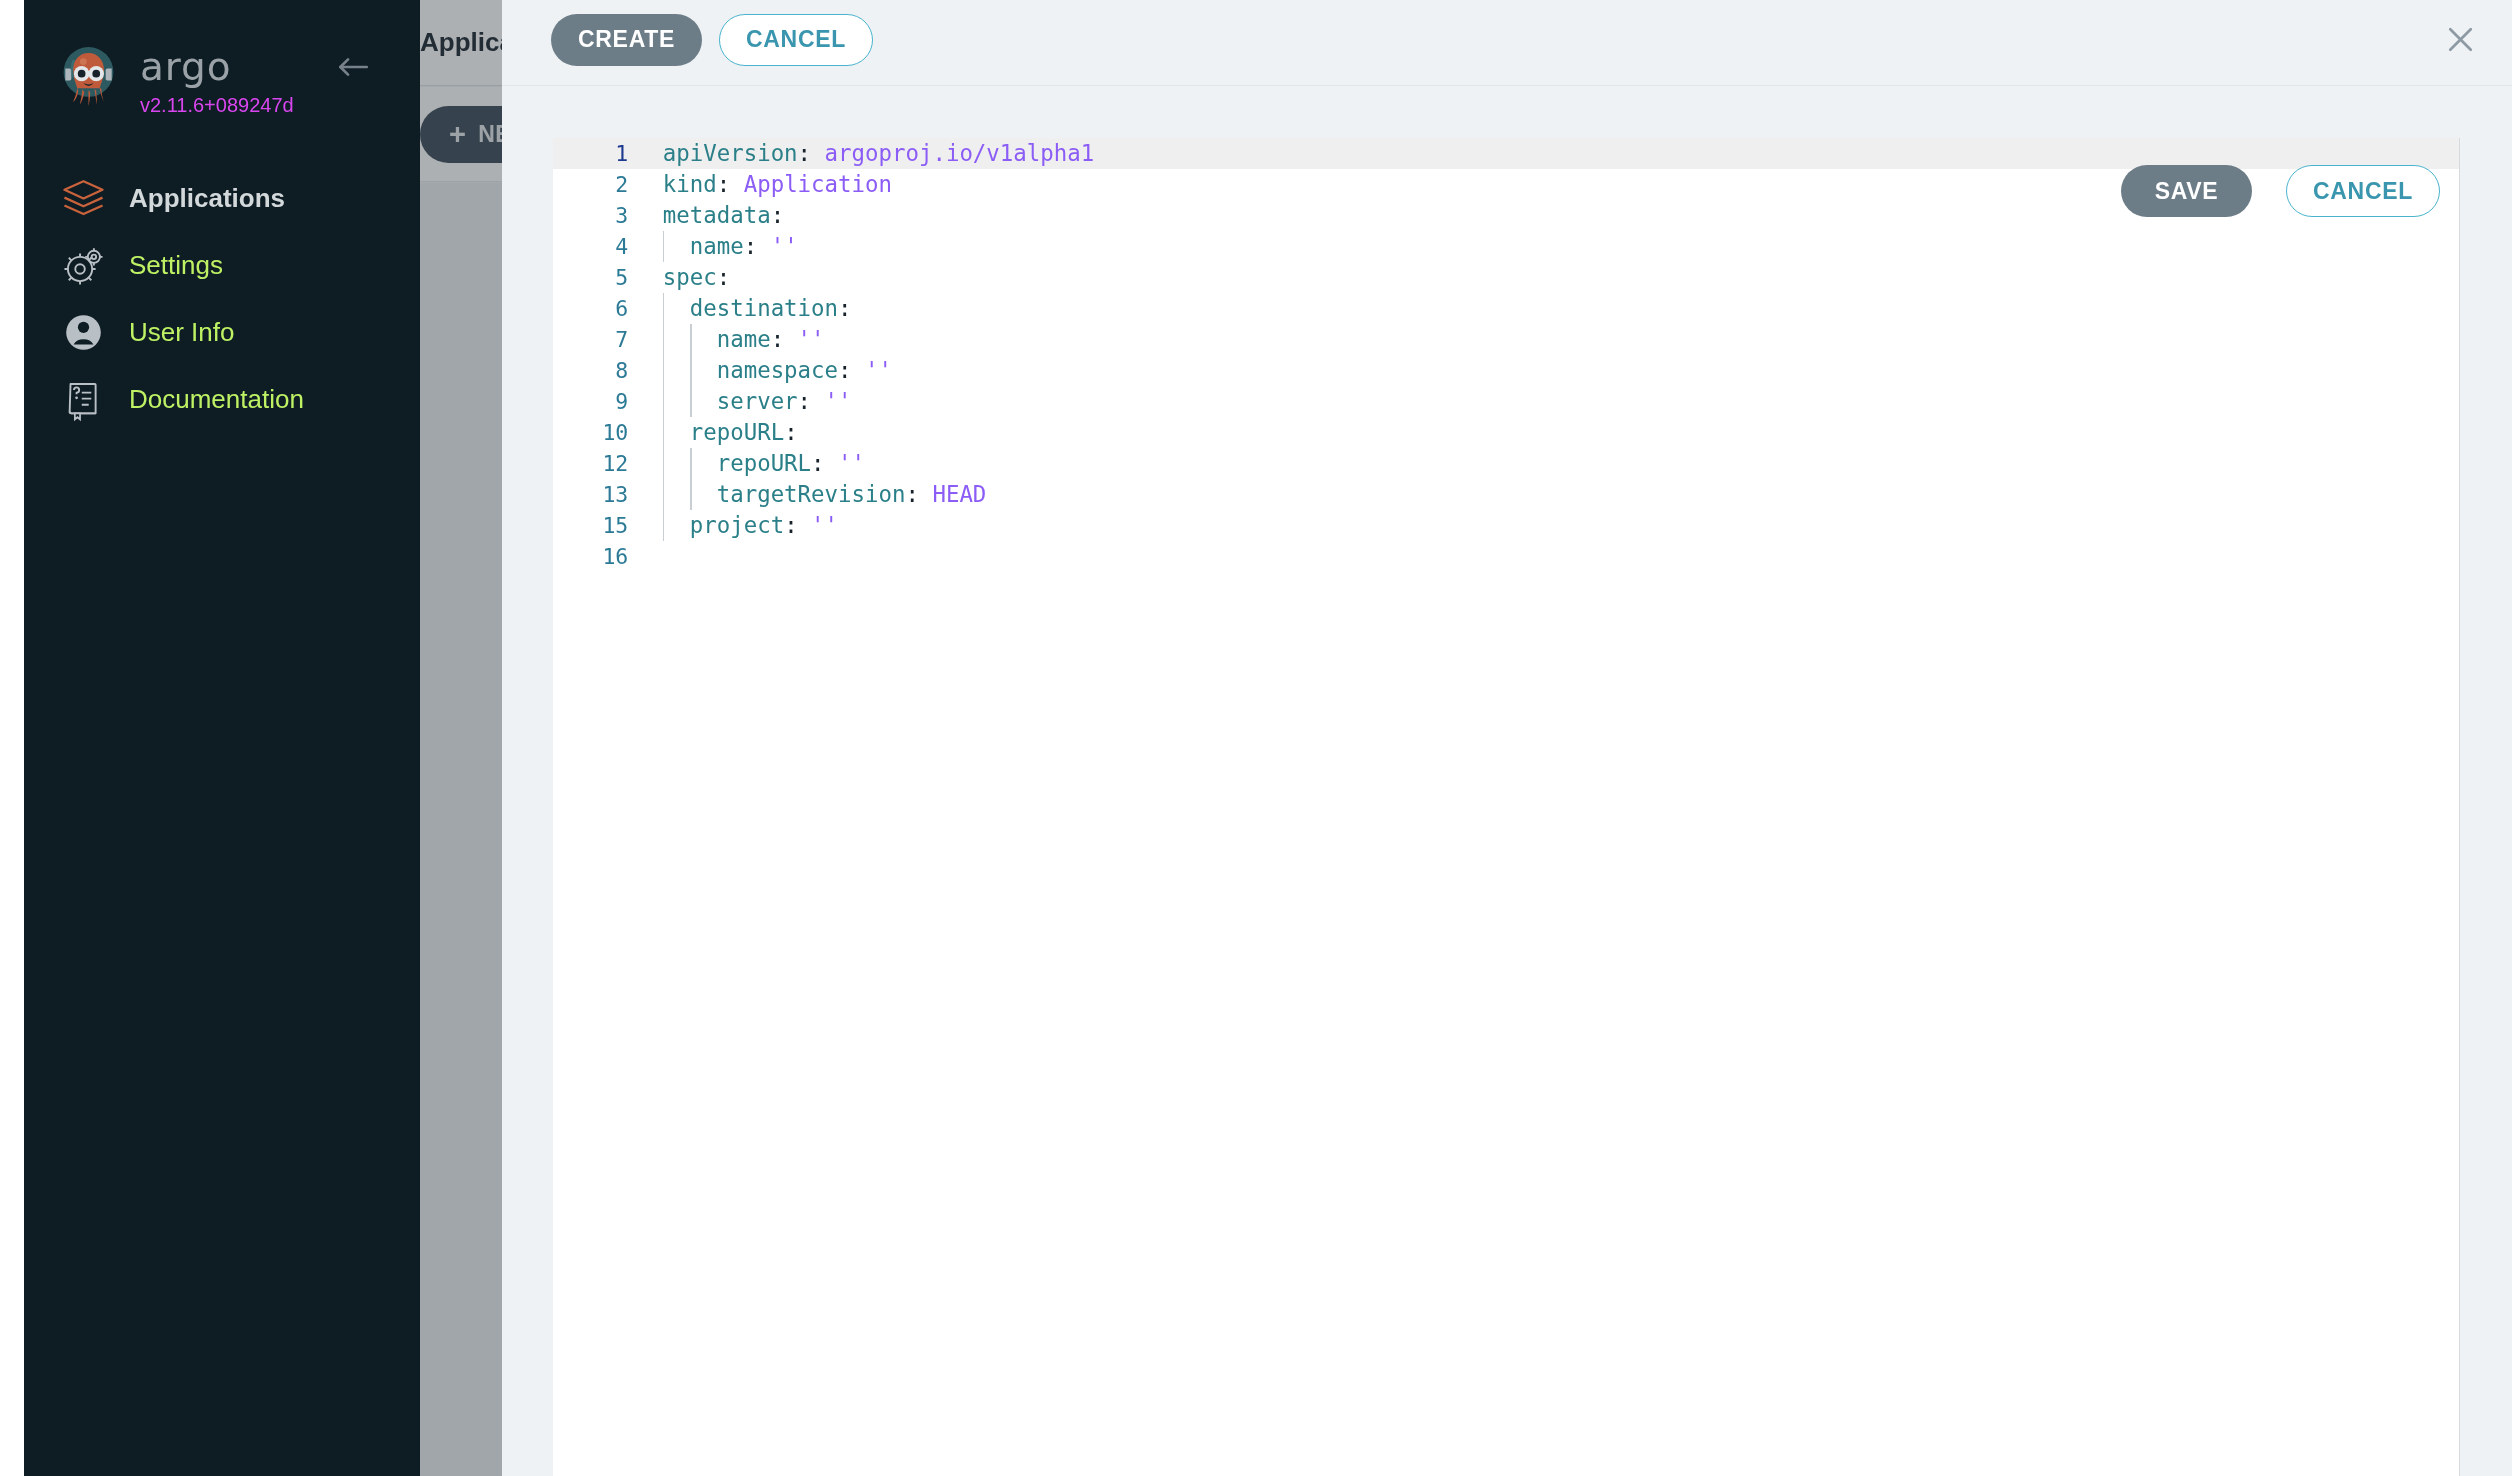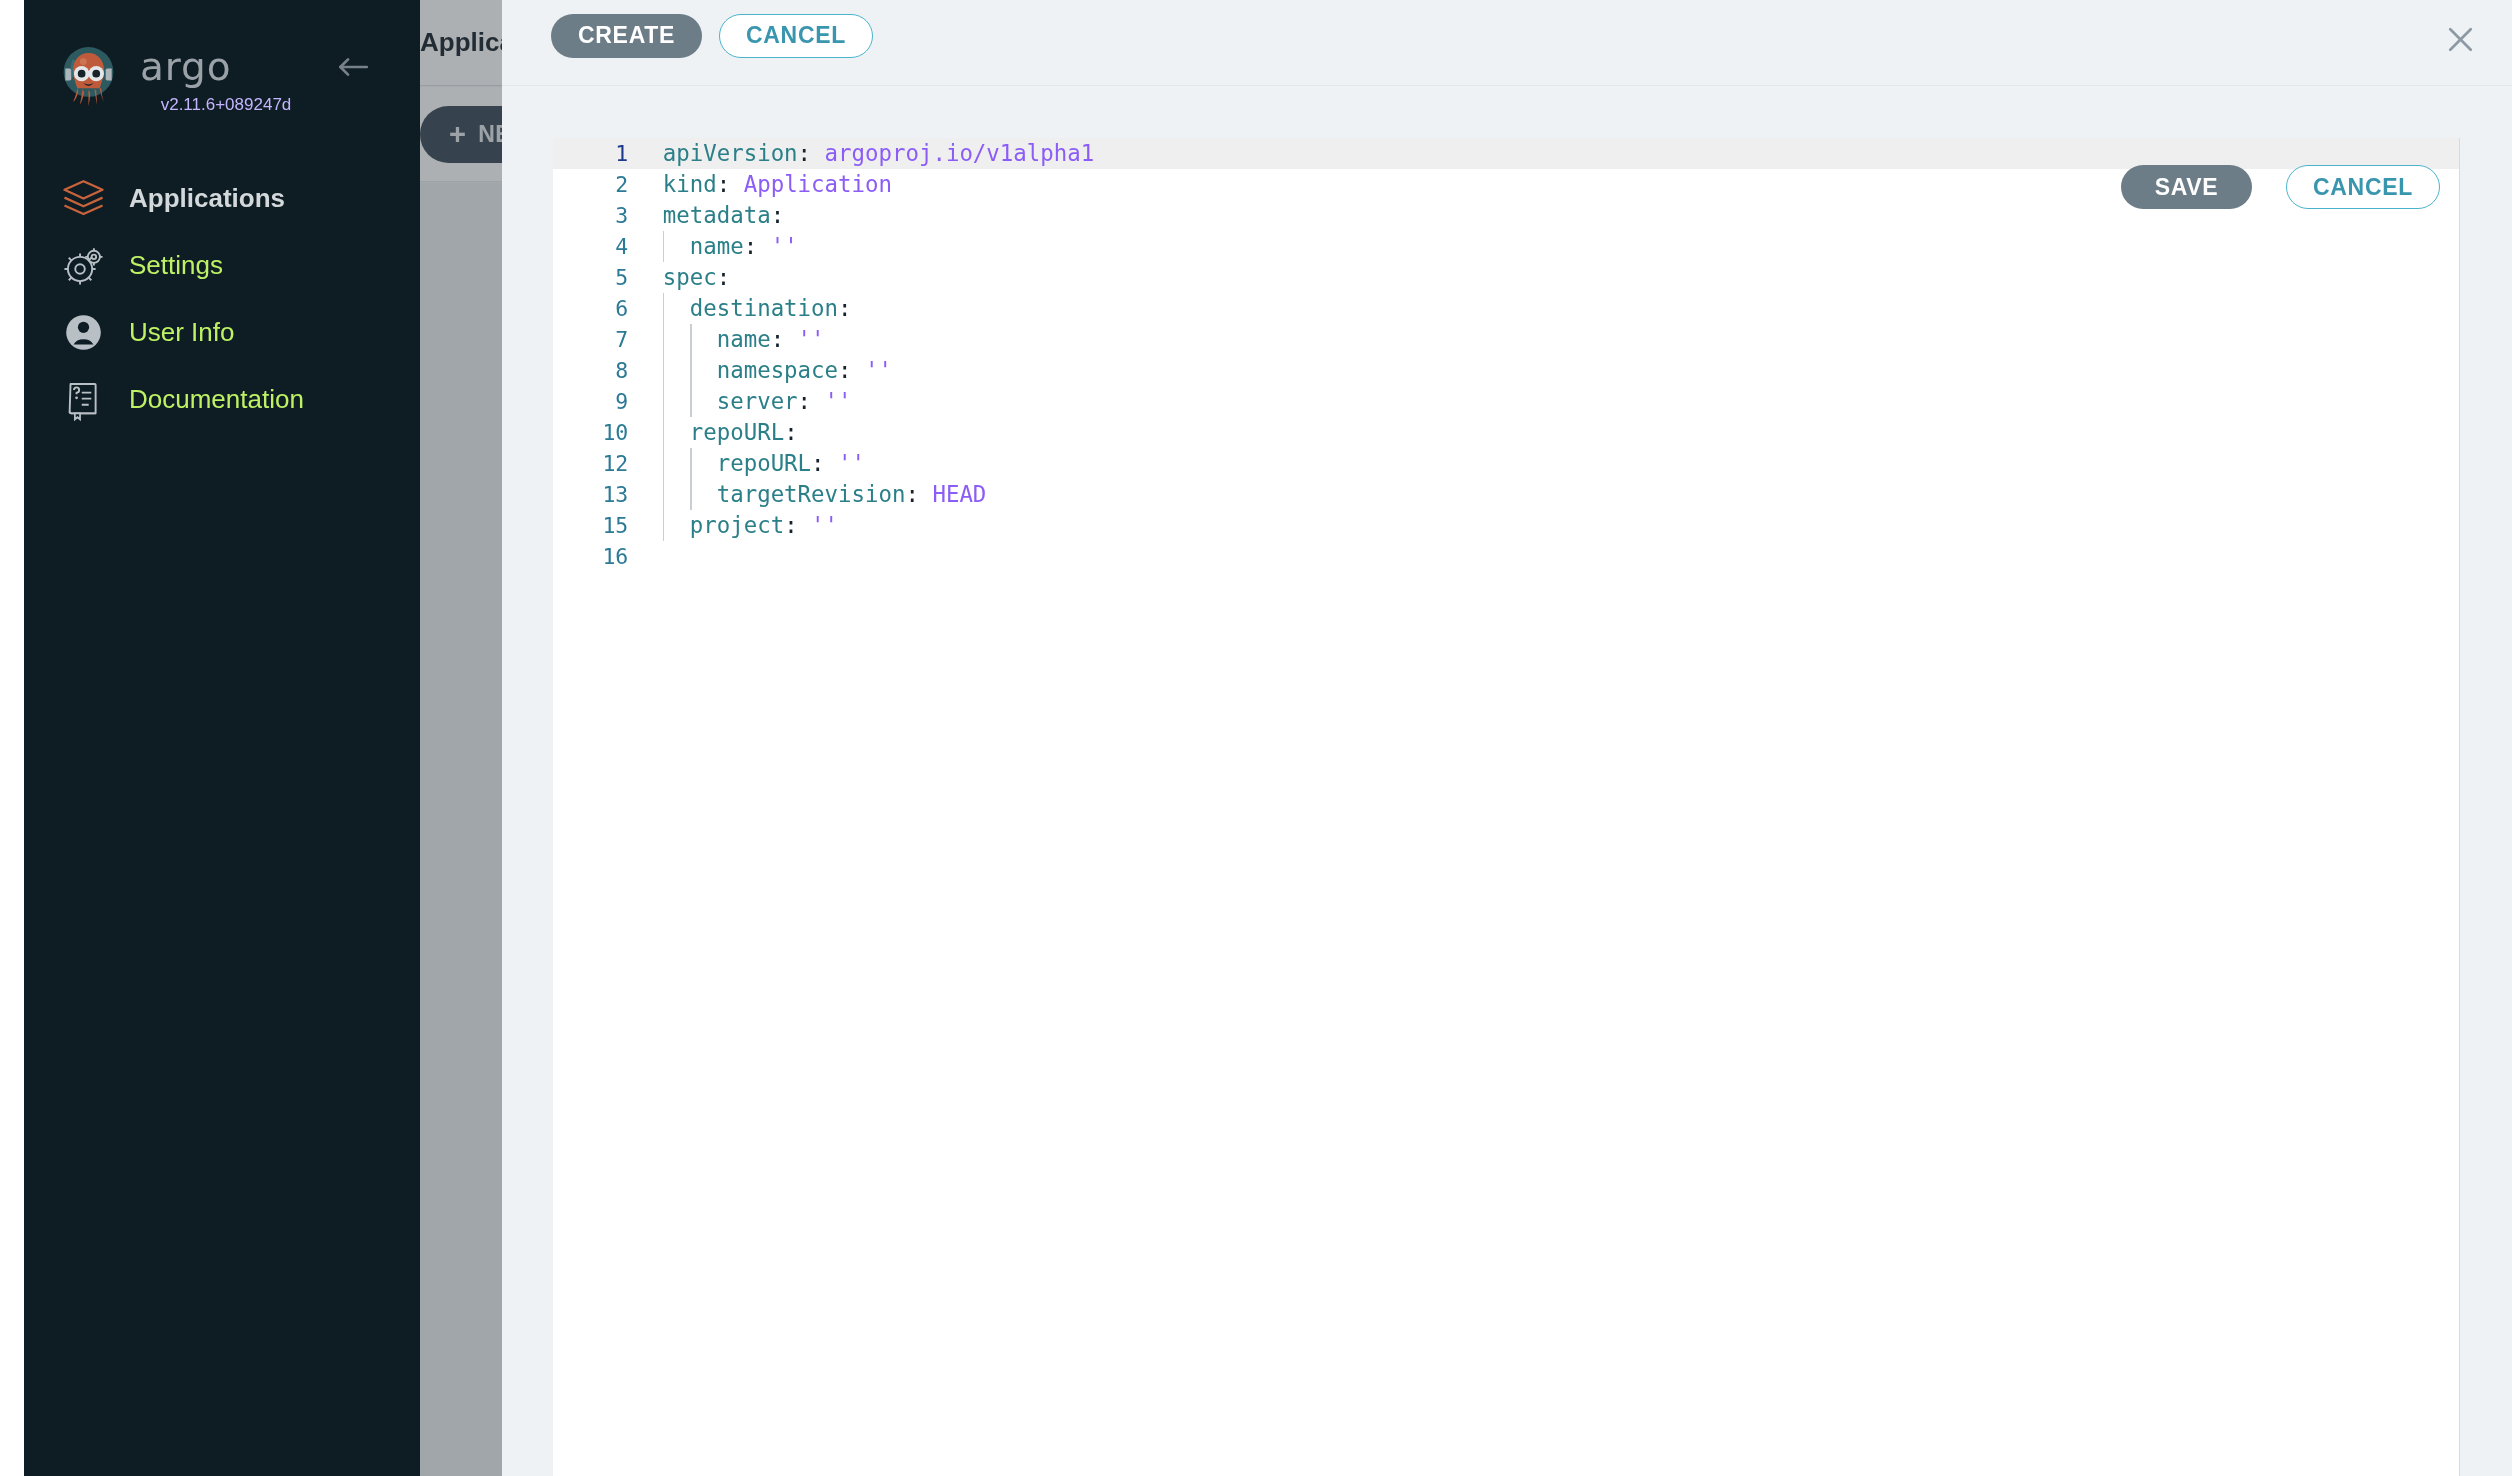--- a/index.html
+++ b/index.html
@@ -33,23 +33,22 @@
   #brand-block {
     position: absolute; left: 116px; top: 45px;
     width: 172px;
   }
   #brand-wordmark {
     font-size: 39px; font-weight: 400; letter-spacing: 0.9px;
     color: #9aa2a7; line-height: 43px;
     font-family: "DejaVu Sans", sans-serif;
   }
   #brand-version {
-    font-size: 17px; color: #c4b5fd; margin-top: 5.2px; line-height: 24px;
-    white-space: nowrap;
-    text-align: center;
+    font-size: 20px; color: #d946ef; margin-top: 5.2px; line-height: 24px;
+    white-space: nowrap;
   }
   #collapse-arrow {
     position: absolute; left: 306px; top: 45px;
     width: 48px; height: 43px;
     display: flex; align-items: center; justify-content: center;
     cursor: pointer;
   }
 
   
   #nav { margin-top: 13.8px; }
@@ -131,21 +130,21 @@
     background: #eef2f5;
     z-index: 3;
     overflow: hidden;
   }
   #modal-header {
     position: relative;
     height: 86px;
     border-bottom: 0.9px solid #e1e7eb;
   }
   .pill-btn {
-    height: 44px;
+    height: 52px;
     border-radius: 26px;
     display: inline-flex; align-items: center; justify-content: center;
     font-size: 23px; font-weight: 700; letter-spacing: 0.7px;
     cursor: pointer;
     white-space: nowrap;
     padding: 6px 26px;
     border: 1.7px solid transparent;
     background: transparent;
     font-family: "Liberation Sans", sans-serif;
   }

